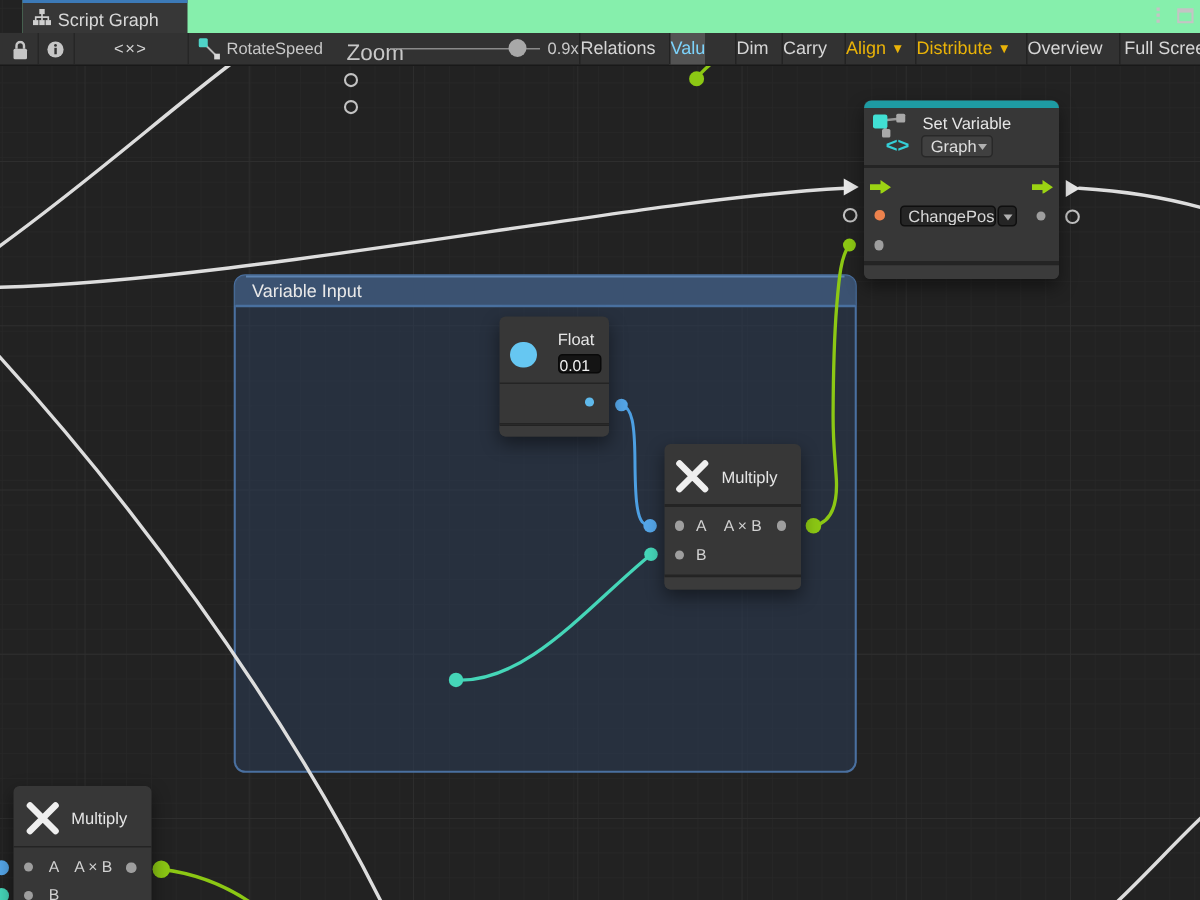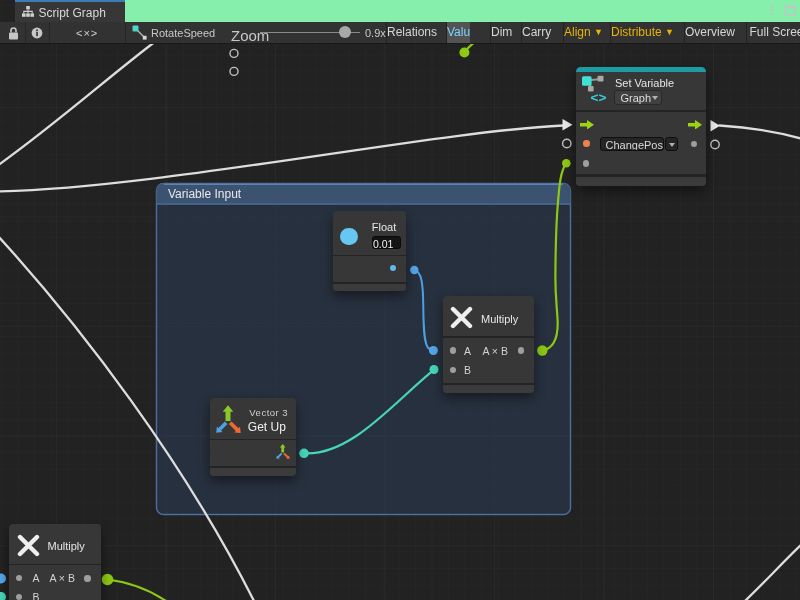--- a/index.html
+++ b/index.html
@@ -131,41 +131,20 @@
   <div class="dot" style="left:7.4px;top:51.2px;width:6.4px;height:6.4px;background:#9e9e9e"></div>
   <div class="ptx" style="left:21.5px;top:48.8px">A</div>
   <div class="ptx" style="left:40px;top:48.8px">A × B</div>
   <div class="dot" style="left:75.5px;top:51.3px;width:6.4px;height:6.4px;background:#9e9e9e"></div>
   <div class="dot" style="left:7.1px;top:70.5px;width:6.4px;height:6.4px;background:#9e9e9e"></div>
   <div class="ptx" style="left:21.5px;top:68.1px">B</div>
   <div class="sep" style="top:86.8px;height:1px"></div>
   <div class="foot" style="height:9.4px"></div>
 </div>
 
-<div class="n" style="left:209.8px;top:398.2px;width:86px;height:78px">
-  <svg class="abs" style="left:0;top:0" width="40" height="40" viewBox="0 0 40 40">
-    <g id="v3i">
-      <path d="M18,7.3 L23.3,13.8 L20.5,13.8 L20.5,23.1 L15.5,23.1 L15.5,13.8 L12.7,13.8 Z" fill="#8bc929"></path>
-      <path d="M14.9,23.5 L17.5,26.1 L11,32.6 L12.5,34.1 L6.2,34.8 L6.9,28.5 L8.4,30 Z" fill="#4ba3e3"></path>
-      <path d="M21.5,23.5 L18.9,26.1 L25.9,32.9 L24.4,34.4 L30.7,35.1 L30,28.8 L28.5,30.2 Z" fill="#ed6b32"></path>
-    </g>
-  </svg>
-  <div class="abs" style="left:39.5px;top:9px;font-size:9.5px;color:#cfcfcf;letter-spacing:0.5px">Vector 3</div>
-  <div class="abs" style="left:38px;top:21.5px;font-size:12px;color:#efefef">Get Up</div>
-  <div class="sep" style="top:40.8px"></div>
-  <svg class="abs" style="left:63.6px;top:41.8px" width="24" height="24" viewBox="0 0 24 24">
-    <g transform="scale(0.54)">
-      <path d="M18,7.3 L23.3,13.8 L20.5,13.8 L20.5,23.1 L15.5,23.1 L15.5,13.8 L12.7,13.8 Z" fill="#8bc929"></path>
-      <path d="M14.9,23.5 L17.5,26.1 L11,32.6 L12.5,34.1 L6.2,34.8 L6.9,28.5 L8.4,30 Z" fill="#4ba3e3"></path>
-      <path d="M21.5,23.5 L18.9,26.1 L25.9,32.9 L24.4,34.4 L30.7,35.1 L30,28.8 L28.5,30.2 Z" fill="#ed6b32"></path>
-    </g>
-  </svg>
-  <div class="sep" style="top:67.5px;height:1px"></div>
-  <div class="foot" style="height:9.5px"></div>
-</div>
 
 <div class="n" style="left:8.5px;top:523.6px;width:92.2px;height:95px">
   <svg class="abs" style="left:8px;top:10px" width="23" height="23" viewBox="0 0 23 23">
     <path d="M3,3 L20,20 M20,3 L3,20" stroke="#efefef" stroke-width="4.4" stroke-linecap="round"></path>
   </svg>
   <div class="ttl" style="left:39px;top:16.5px">Multiply</div>
   <div class="sep" style="top:40px"></div>
   <div class="dot" style="left:7.3px;top:51.4px;width:6.4px;height:6.4px;background:#9e9e9e"></div>
   <div class="ptx" style="left:24px;top:48.7px">A</div>
   <div class="ptx" style="left:41px;top:48.7px">A × B</div>

